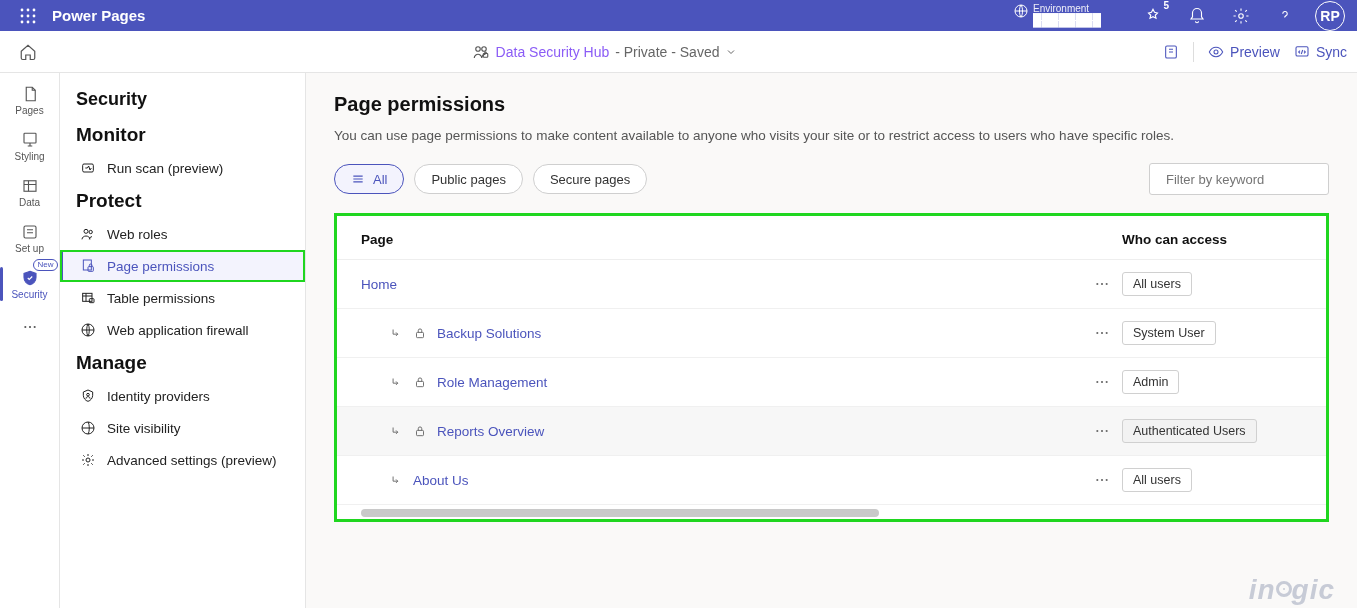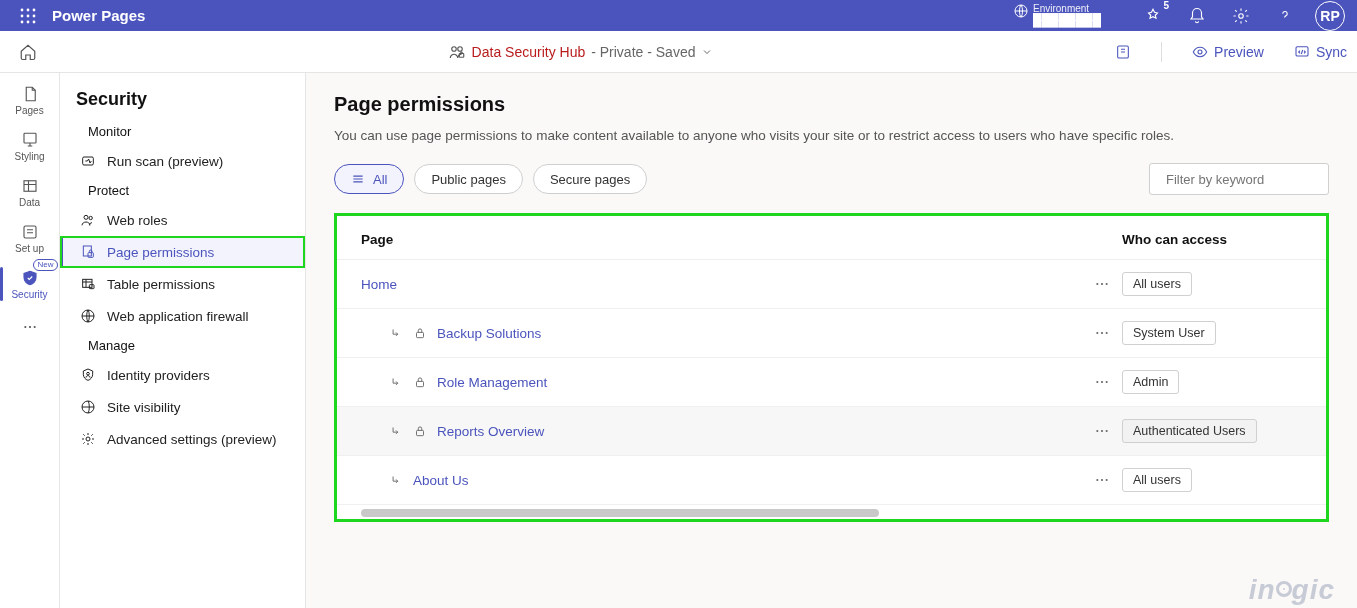--- a/index.html
+++ b/index.html
@@ -20,42 +20,42 @@
   .top-icon { width:40px; height:40px; display:flex; align-items:center; justify-content:center; cursor:pointer; position:relative; }
   .top-icon svg { stroke:#fff; fill:none; stroke-width:1.5; }
   .badge-count { position:absolute; top:4px; right:4px; font-size:10px; color:#fff; font-weight:600; }
   .avatar { width:30px; height:30px; border:1.5px solid #fff; border-radius:50%; display:flex; align-items:center; justify-content:center; font-size:14px; font-weight:600; margin-left:6px; cursor:pointer; }
 
   
   .cmdbar { height:42px; background:#fff; border-bottom:1px solid #e5e5e5; display:flex; align-items:center; padding:0 10px; }
   .cmd-home { width:36px; height:36px; display:flex; align-items:center; justify-content:center; cursor:pointer; }
   .cmd-center { flex:1; display:flex; justify-content:center; align-items:center; gap:6px; color:#333; font-size:14px; }
   .cmd-center .pagename-icon {display:flex;align-items:center;}
-  .cmd-right { display:flex; align-items:center; gap:30px; color:#333; font-size:14px; }
+  .cmd-right { display:flex; align-items:center; gap:14px; color:#333; font-size:14px; }
   .cmd-right .divider { width:1px; height:20px; background:#ddd; }
   .cmd-link { display:flex; align-items:center; gap:6px; cursor:pointer; }
   .cmd-link.primary { color:#4b54bc; }
 
   
   .body { flex:1; display:flex; min-height:0; background:#faf9f8; }
 
   
   .rail { width:60px; background:#fff; border-right:1px solid #e5e5e5; display:flex; flex-direction:column; align-items:center; padding-top:4px; }
   .rail-item { width:60px; height:46px; display:flex; flex-direction:column; align-items:center; justify-content:center; gap:2px; cursor:pointer; color:#555; font-size:10px; position:relative; }
   .rail-item.active { color:#4b54bc; }
   .rail-item.active::before { content:""; position:absolute; left:0; top:6px; bottom:6px; width:3px; background:#4b54bc; border-radius:2px; }
   .rail-item svg { width:18px; height:18px; stroke:currentColor; fill:none; stroke-width:1.5; }
   .rail-item.active svg.shield { fill:#4b54bc; }
   .new-pill { position:absolute; top:-2px; right:2px; font-size:8px; background:#fff; color:#4b54bc; border:1px solid #4b54bc; border-radius:8px; padding:0 3px; line-height:10px; }
   .rail-more { width:60px; height:40px; display:flex; align-items:center; justify-content:center; cursor:pointer; color:#555; }
 
   
   .navpanel { width:246px; background:#fff; border-right:1px solid #e5e5e5; padding:12px 0; overflow-y:auto; }
   .navpanel h1 { font-size:18px; font-weight:600; margin:4px 16px 14px; color:#111; }
-  .group-label { font-size:13px; font-weight:400; color:#111; margin:6px 28px 6px; }
+  .group-label { font-size:19px; font-weight:700; color:#111; margin:6px 16px 6px; }
   .nav-item { display:flex; align-items:center; gap:10px; padding:7px 16px; font-size:13.5px; color:#222; cursor:pointer; border-left:3px solid transparent; }
   .nav-item.active { background:#f3f3fd; color:#4b54bc; border-left-color:#4b54bc; outline:2px solid #1fd61f; outline-offset:-2px; }
   .nav-item .ic { width:18px; height:18px; display:flex; align-items:center; justify-content:center; }
   .nav-item .ic svg { stroke:currentColor; fill:none; stroke-width:1.5; }
 
   
   .main { flex:1; padding:20px 28px; overflow:auto; color:#333; }
   .main h2 { font-size:20px; font-weight:600; margin:0 0 12px; color:#111; }
   .main p.desc { font-size:13.5px; color:#555; margin:0 0 20px; }
 
@@ -157,21 +157,21 @@
     <div class="cmd-center">
       <span class="pagename-icon">
         <svg width="18" height="18" viewBox="0 0 24 24" stroke="#555" fill="none" stroke-width="1.5">
             <circle cx="8" cy="8" r="3"></circle>
             <circle cx="16" cy="8" r="3"></circle>
             <path d="M3 20c0-3 3-5 5-5s5 2 5 5M13 20c0-3 3-5 5-5"></path>
             <rect x="15" y="14" width="6" height="5" rx="1"></rect>
             <path d="M17 14v-1a1 1 0 0 1 2 0v1"></path>
           </svg>
       </span>
-      <span style="font-weight:400;color:#b91c1c;">Data Security Hub</span>
+      <span style="font-weight:400;color:#8b5cf6;">Data Security Hub</span>
       <span style="color:#666;"> - Private - Saved</span>
       <svg width="12" height="12" viewBox="0 0 24 24" stroke="#666" fill="none" stroke-width="2">
           <path d="M6 9l6 6 6-6"></path>
         </svg>
     </div>
     <div class="cmd-right">
       <span class="cmd-link primary">
         <svg width="16" height="16" viewBox="0 0 24 24" stroke="#4b54bc" fill="none" stroke-width="1.6">
             <rect x="4" y="3" width="16" height="18" rx="2"></rect>
             <path d="M9 8h6M9 12h6"></path>

